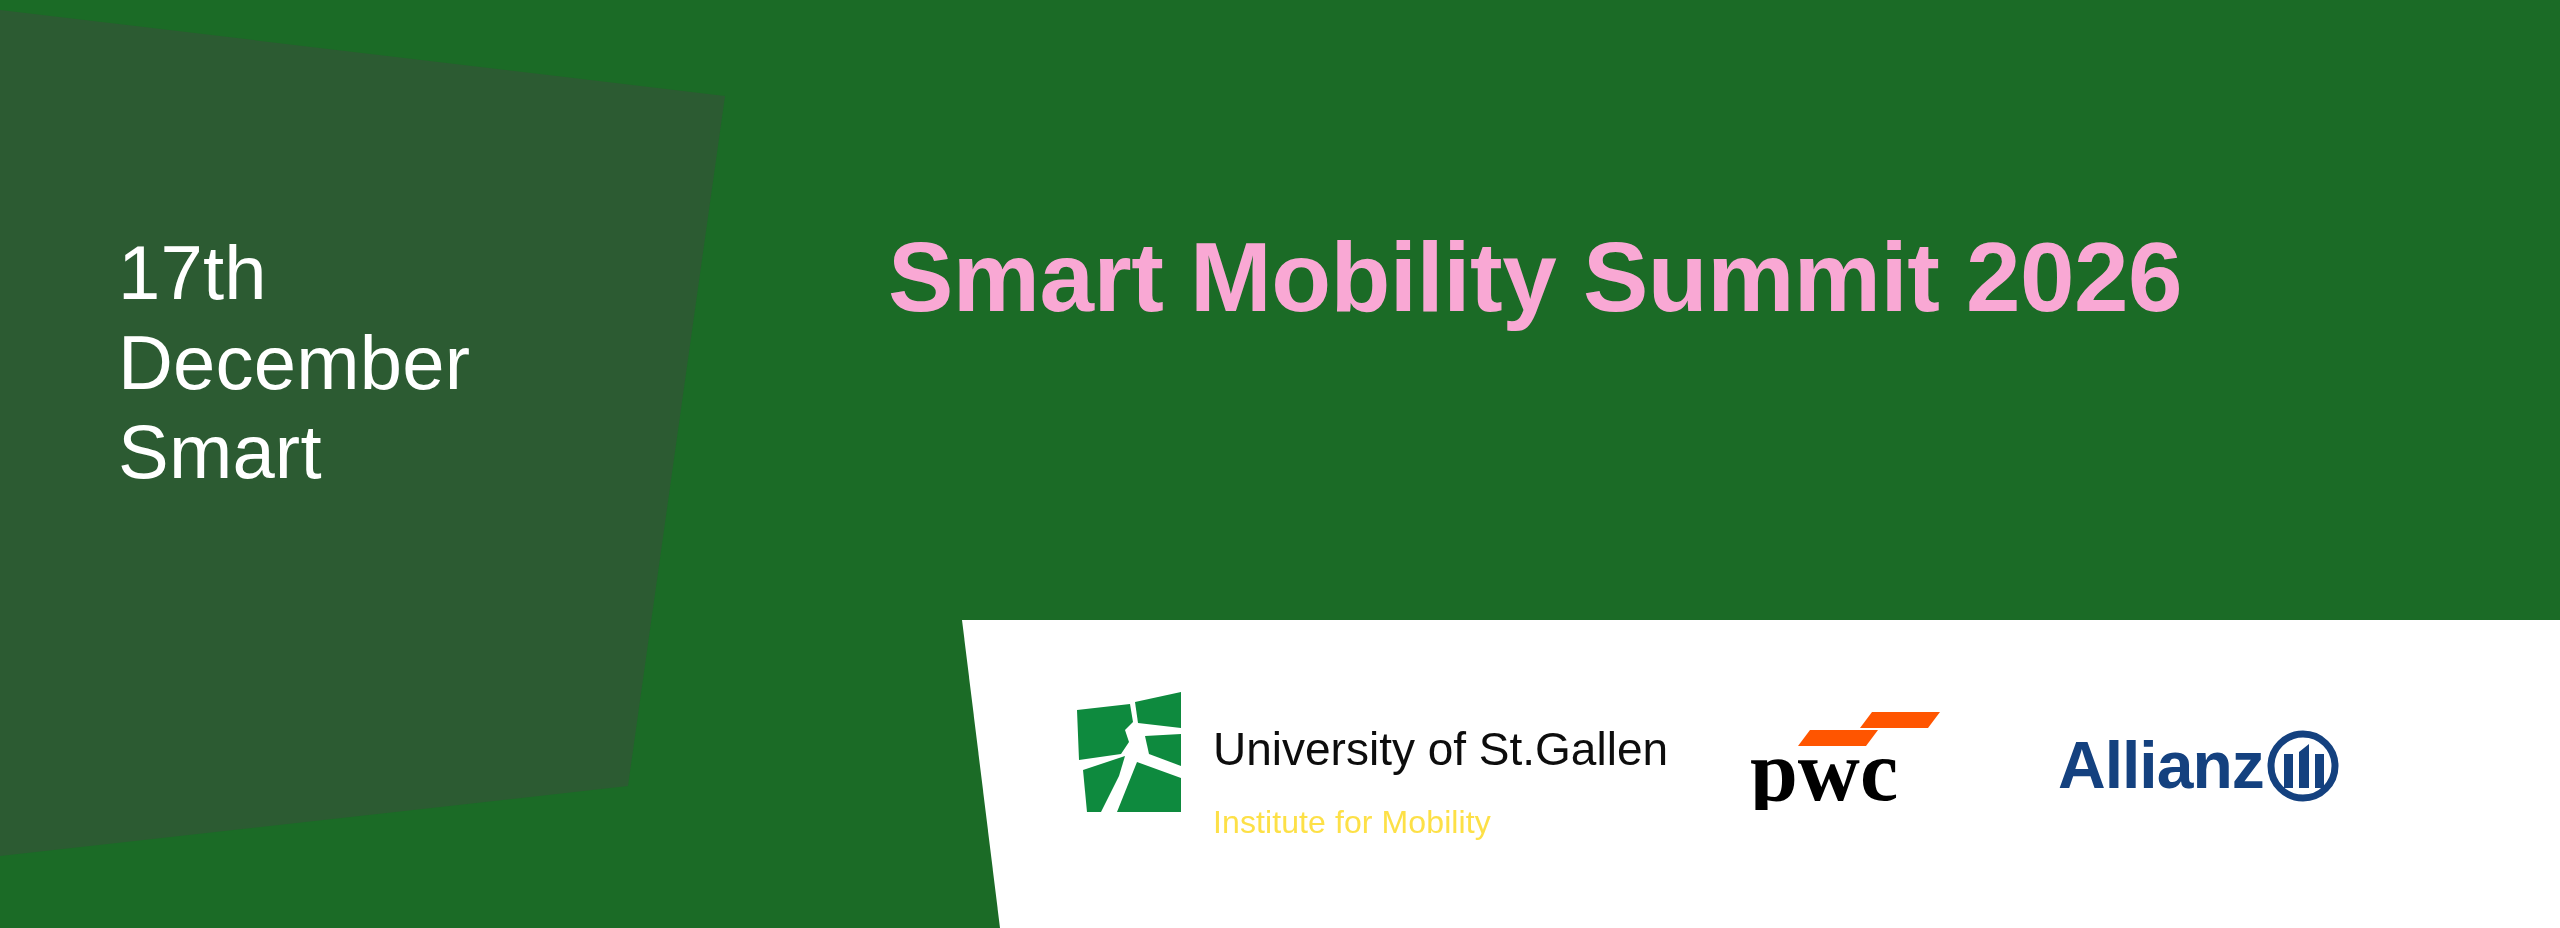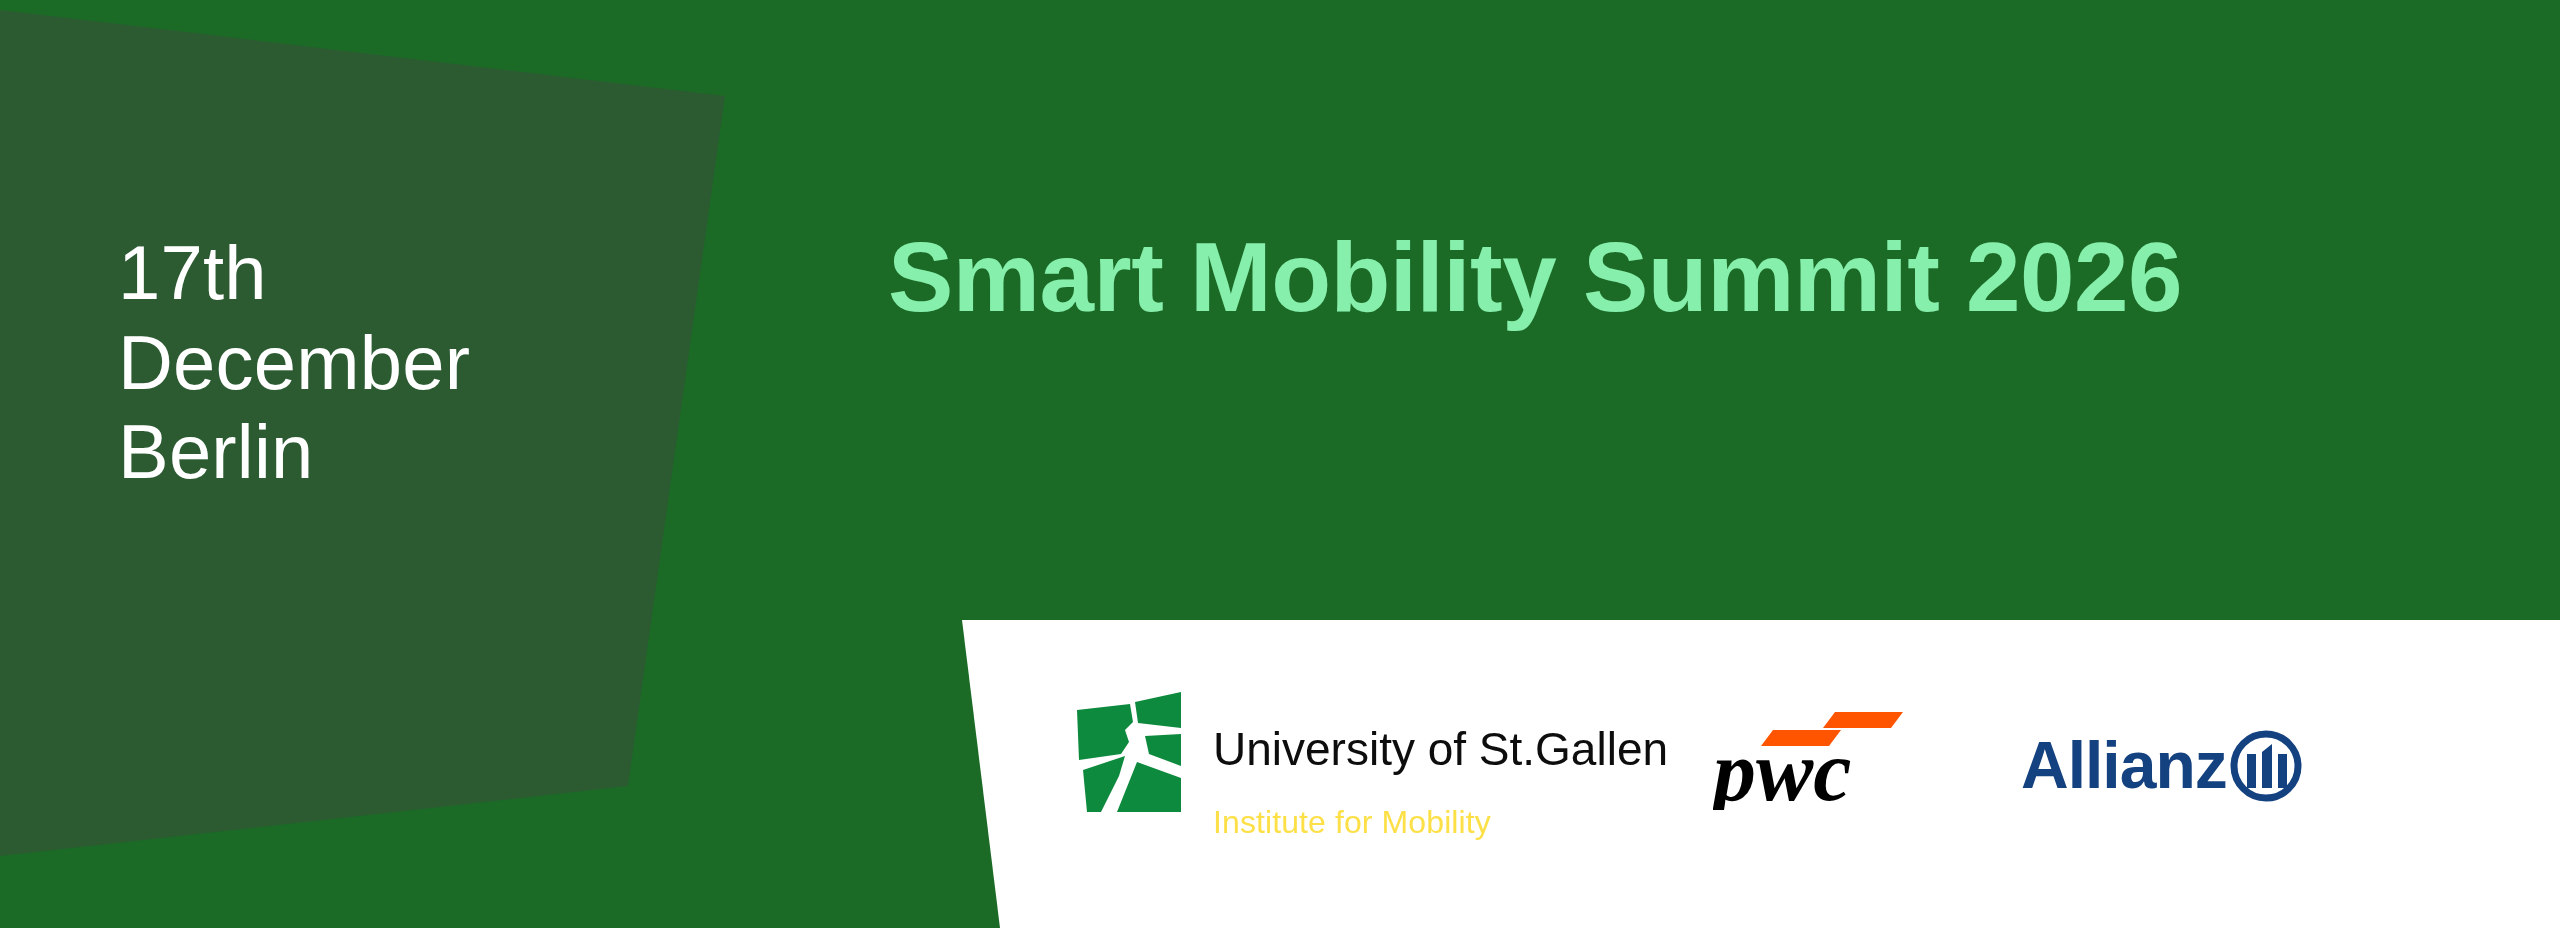--- a/index.html
+++ b/index.html
@@ -43,21 +43,21 @@
     letter-spacing: 0.2px;
     white-space: nowrap;
   }
 
   
   .headline {
     position: absolute;
     left: 888px;
     top: 226px;
     z-index: 3;
-    color: #86efac;
+    color: #f9a8d4;
     font-size: 98px;
     font-weight: 700;
     letter-spacing: -0.5px;
     line-height: 1.05;
     white-space: nowrap;
   }
 
   .sponsor-row {
     position: absolute;
     left: 1075px;
@@ -102,24 +102,23 @@
     margin-top: 34px;
     letter-spacing: 0.1px;
     white-space: nowrap;
   }
 
   
   .logo-pwc {
     position: relative;
     width: 200px;
     height: 110px;
-    margin-left: 45px;
+    margin-left: 82px;
     margin-top: 14px;
     flex: none;
-    font-style: italic;
   }
   .pwc-svg { width: 100%; height: 100%; display: block; }
 
   
   .logo-allianz {
     position: relative;
     width: 282px;
     height: 76px;
     margin-left: 108px;
     margin-top: 42px;
@@ -136,21 +135,21 @@
   <svg class="shape-layer" viewBox="0 0 2560 928" preserveAspectRatio="none">
 
     <polygon points="0,10 725,96 628,786 0,856" fill="#2C5B32"></polygon>
 
     <polygon points="962,620 2560,620 2560,928 1000,928" fill="#FFFFFF"></polygon>
   </svg>
 
   <div class="date-block">
     <div class="date-line">17th</div>
     <div class="date-line">December</div>
-    <div class="date-line">Berlin</div>
+    <div class="date-line">Smart</div>
   </div>
 
   <div class="headline">Smart Mobility Summit 2026</div>
 
   <div class="sponsor-row">
 
     <div class="logo-hsg">
       <svg class="hsg-mark" viewBox="0 0 108 122">
         <g fill="#0E8A3E">
 

